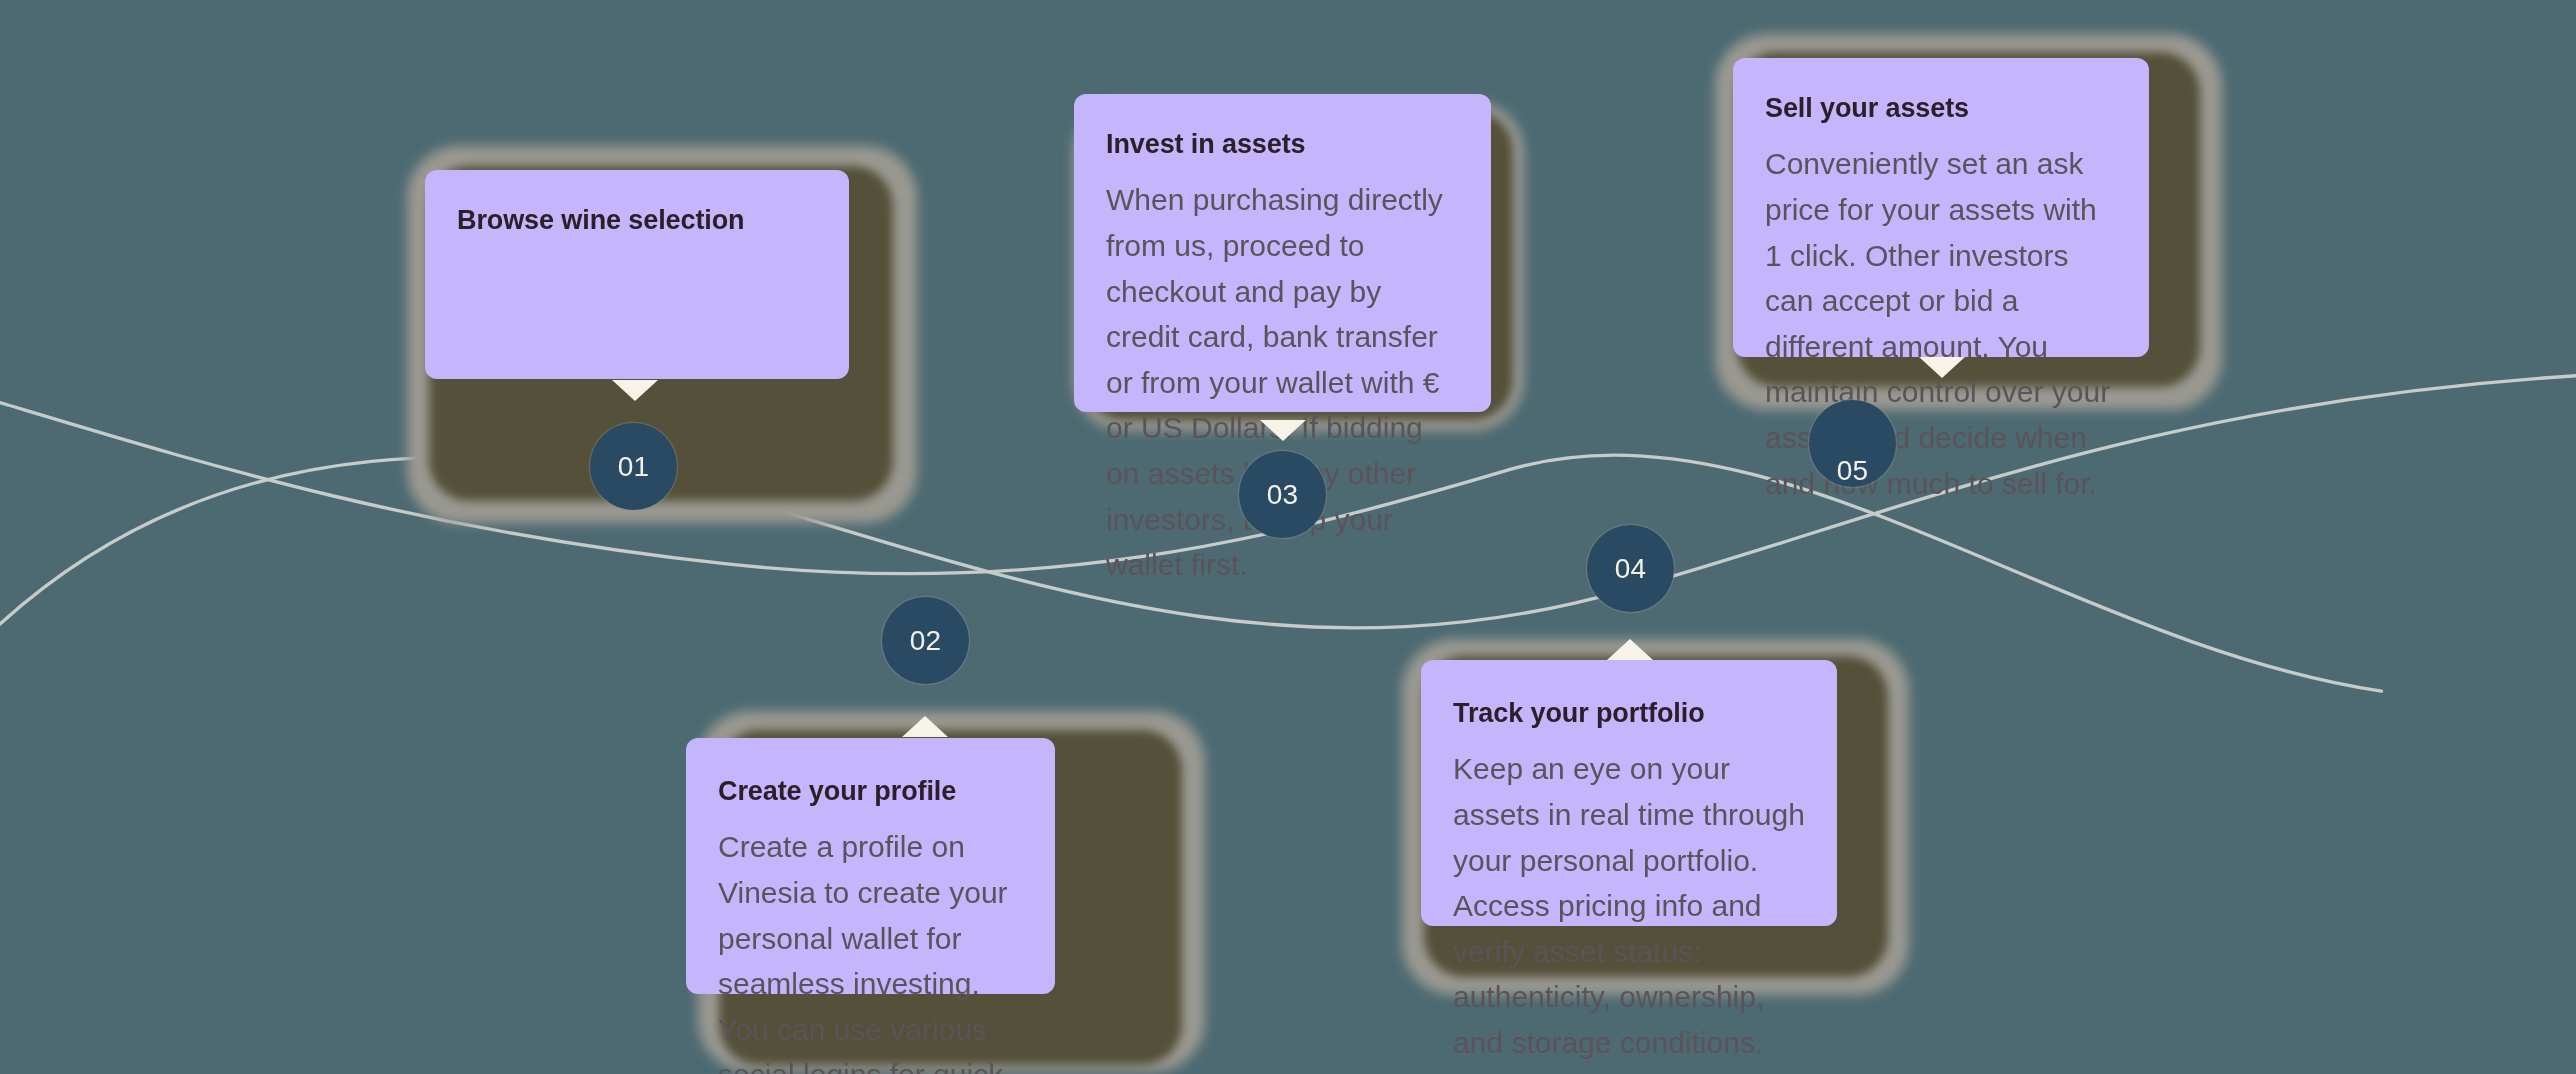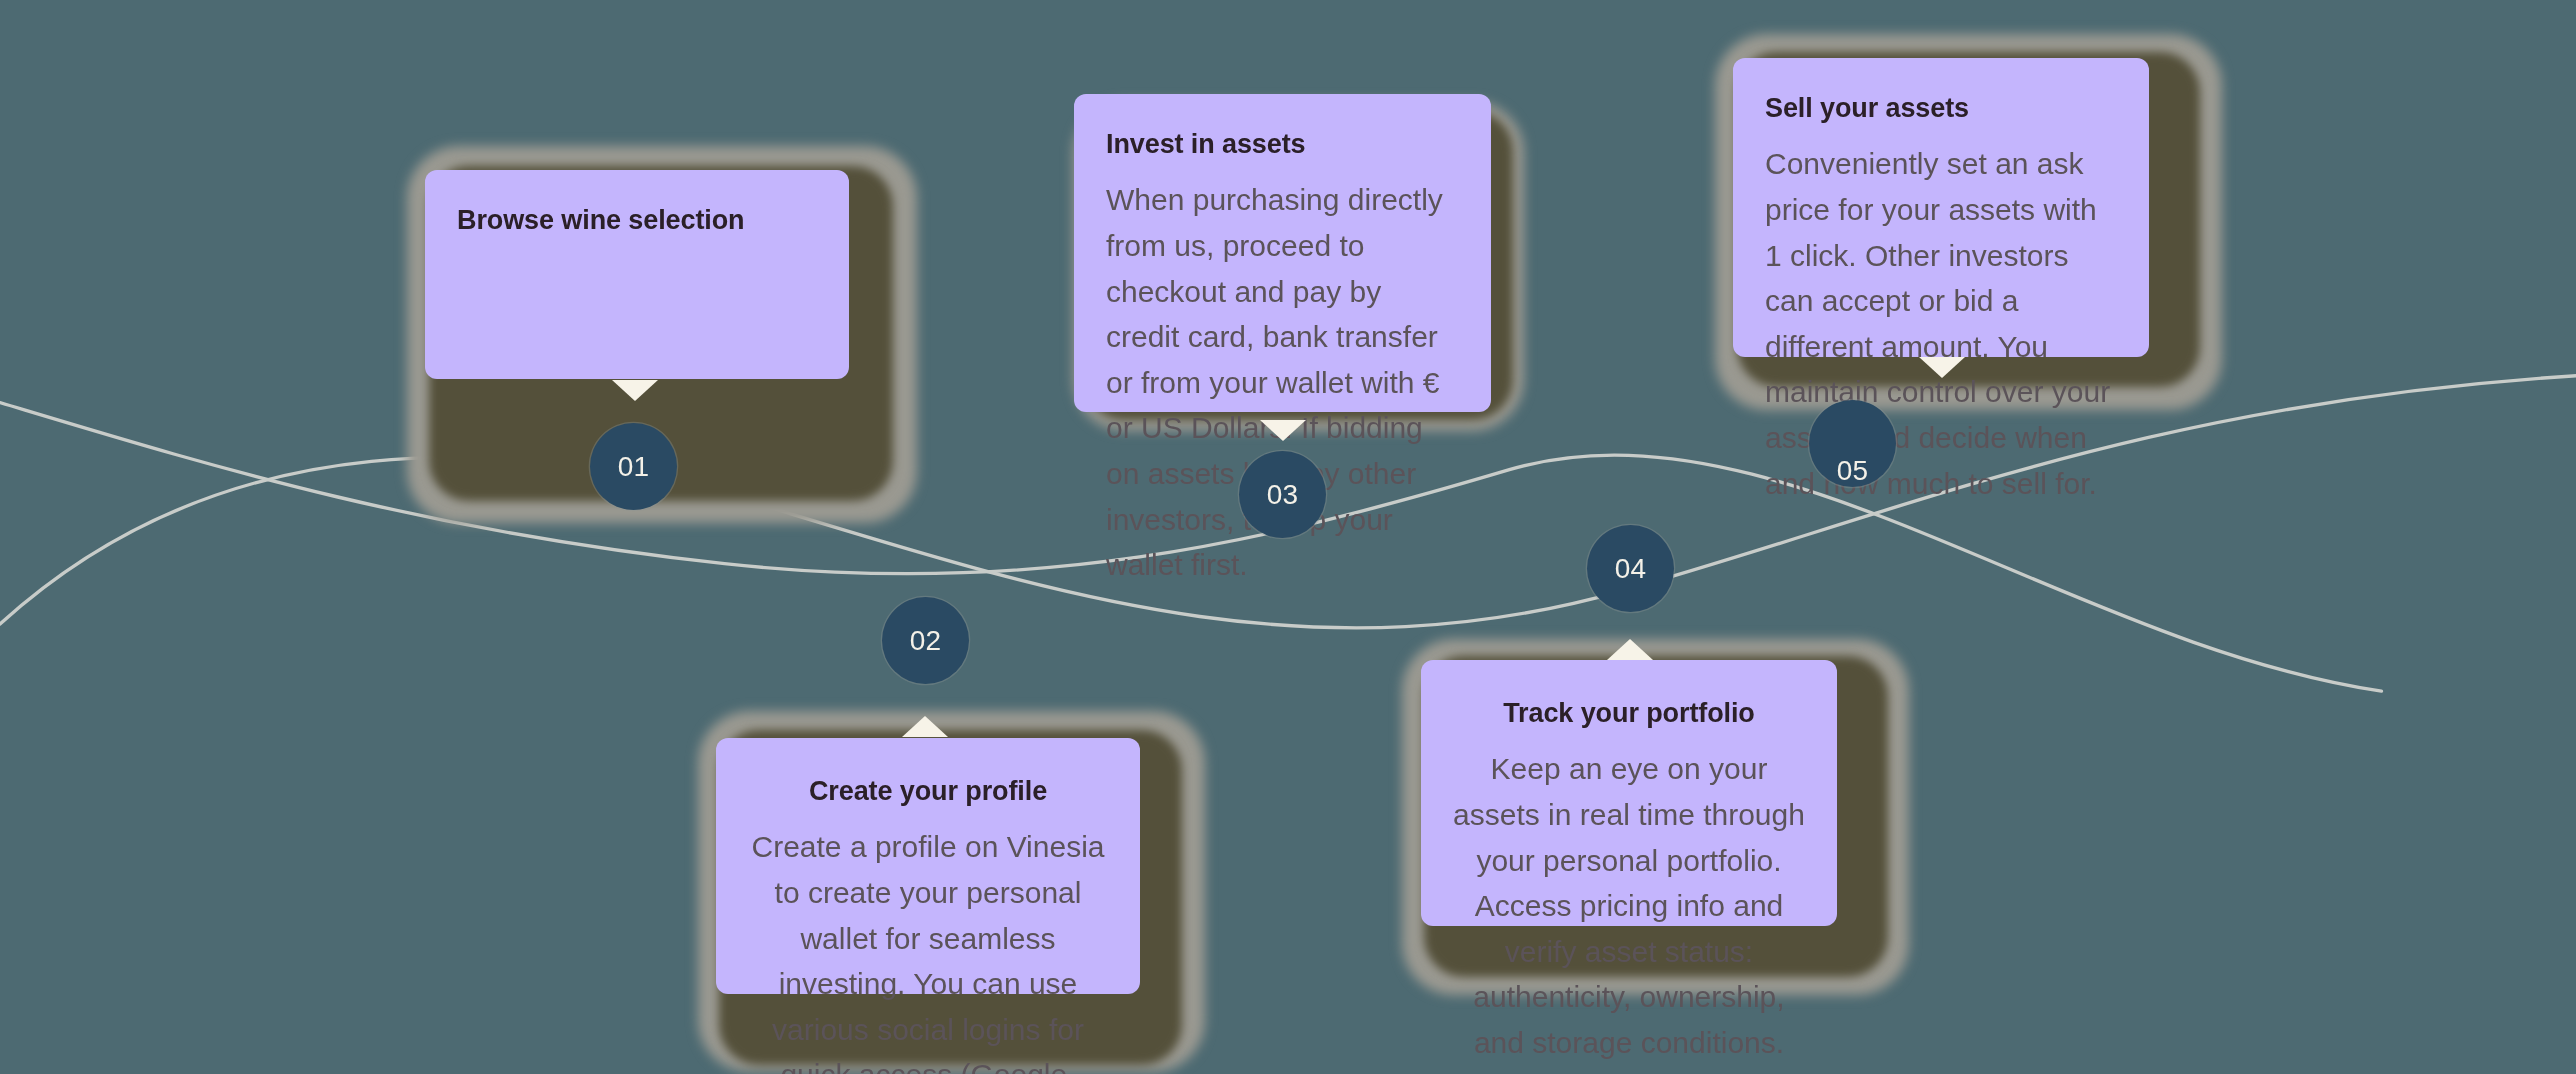--- a/index.html
+++ b/index.html
@@ -30,21 +30,21 @@
     background:#54503a;
     filter:blur(4.7px);
   }
   .card{
     position:absolute;
     background:#c4b5fd;
     border-radius:12px;
     box-sizing:border-box;
     padding:35px 32px 29.5px 32px;
   }
-  .card.pad-up{padding:38px 32px 43px 32px;text-align:center;}
+  .card.pad-up{padding:38px 32px 43px 32px;}
 
   .card-title{
     font-size:27px;
     font-weight:700;
     color:#2b2028;
     letter-spacing:-0.1px;
     line-height:1.15;
     margin:0 0 17.4px 0;
   }
   .card-body{
@@ -128,21 +128,21 @@
     <div class="pointer pointer-down" style="left:1919px;top:357px;"></div>
   </div>
   <div class="badge" style="left:1809px;top:400px;align-items:flex-end;">
     <span>05</span>
   </div>
 
   <div class="step">
     <div class="frame-outer" style="left:698px;top:711px;width:507px;height:361px;"></div>
     <div class="frame-inner" style="left:719px;top:730px;width:463px;height:335px;"></div>
     <div class="pointer pointer-up" style="left:902px;top:716px;"></div>
-    <div class="card pad-up" style="left:716px;top:738px;width:424px;height:256px;">
+    <div class="card pad-up" style="left:686px;top:738px;width:369px;height:256px;">
       <p class="card-title">Create your profile</p>
       <p class="card-body">Create a profile on Vinesia to create your personal wallet for seamless investing. You can use various social logins for quick access (Google, Facebook,...).</p>
     </div>
   </div>
   <div class="badge" style="left:882px;top:597px;justify-content:center;">
     <span>02</span>
   </div>
 
   <div class="step">
     <div class="frame-outer" style="left:1402px;top:639px;width:507px;height:356px;"></div>

